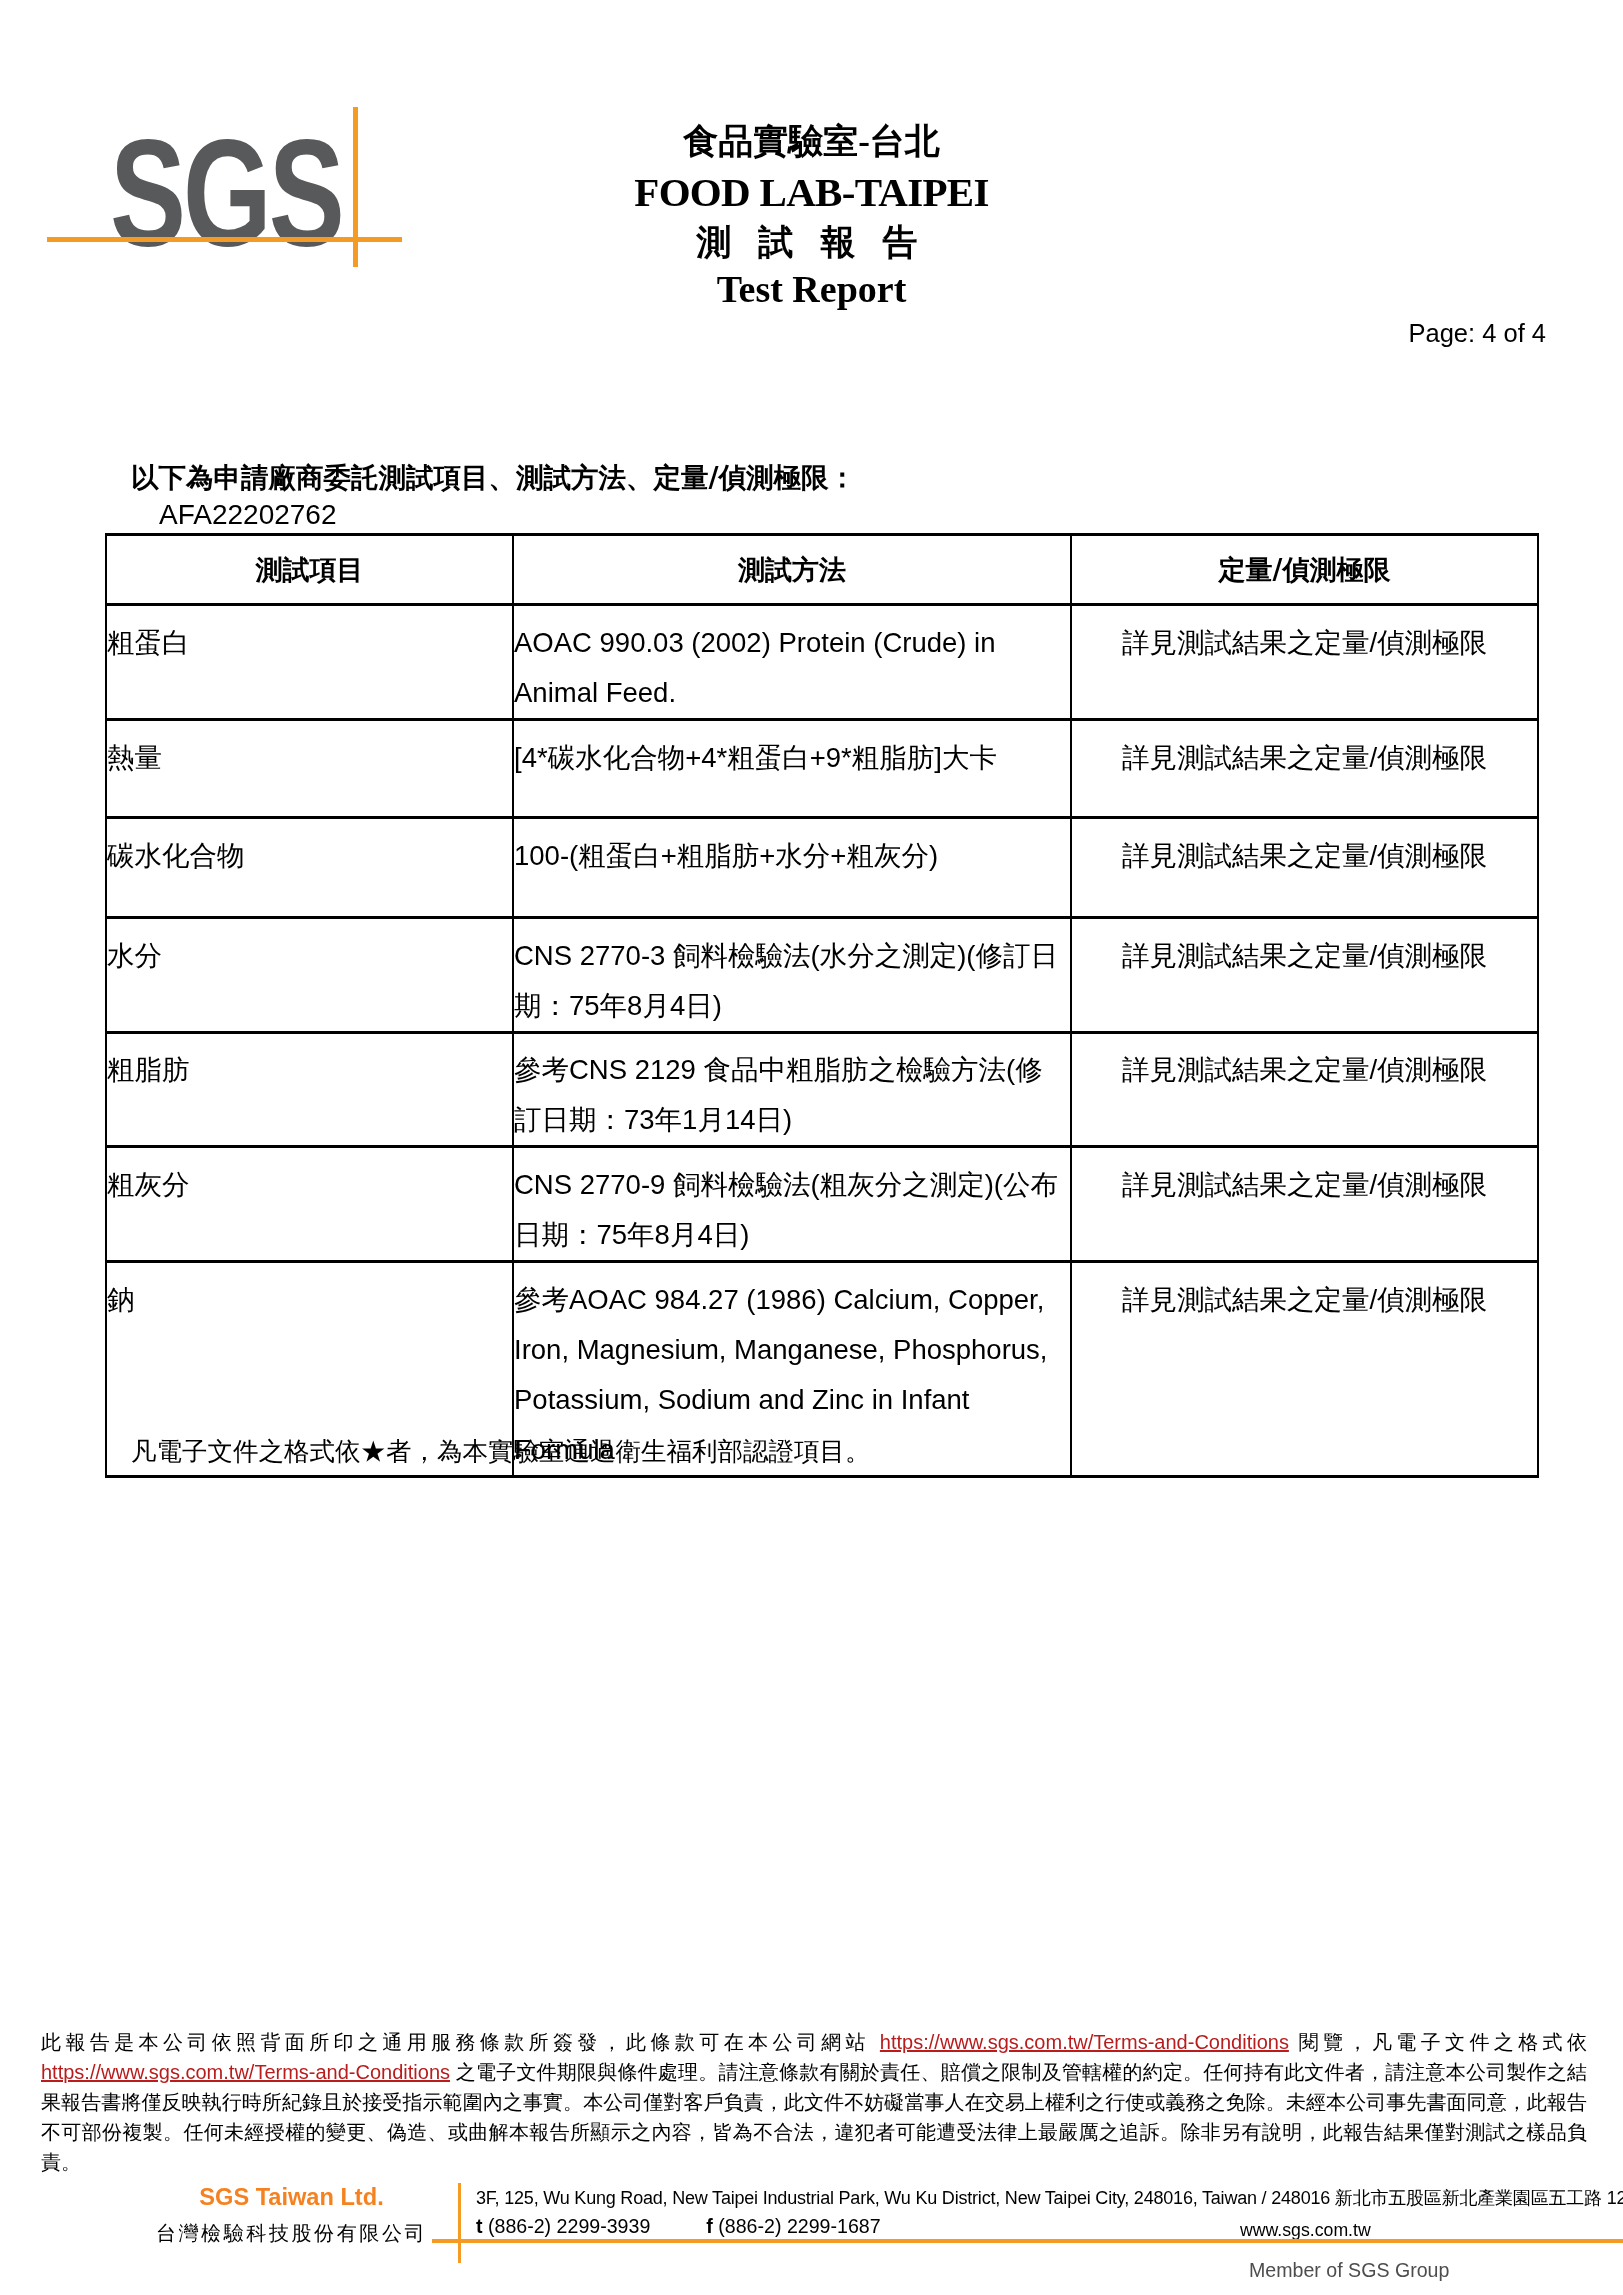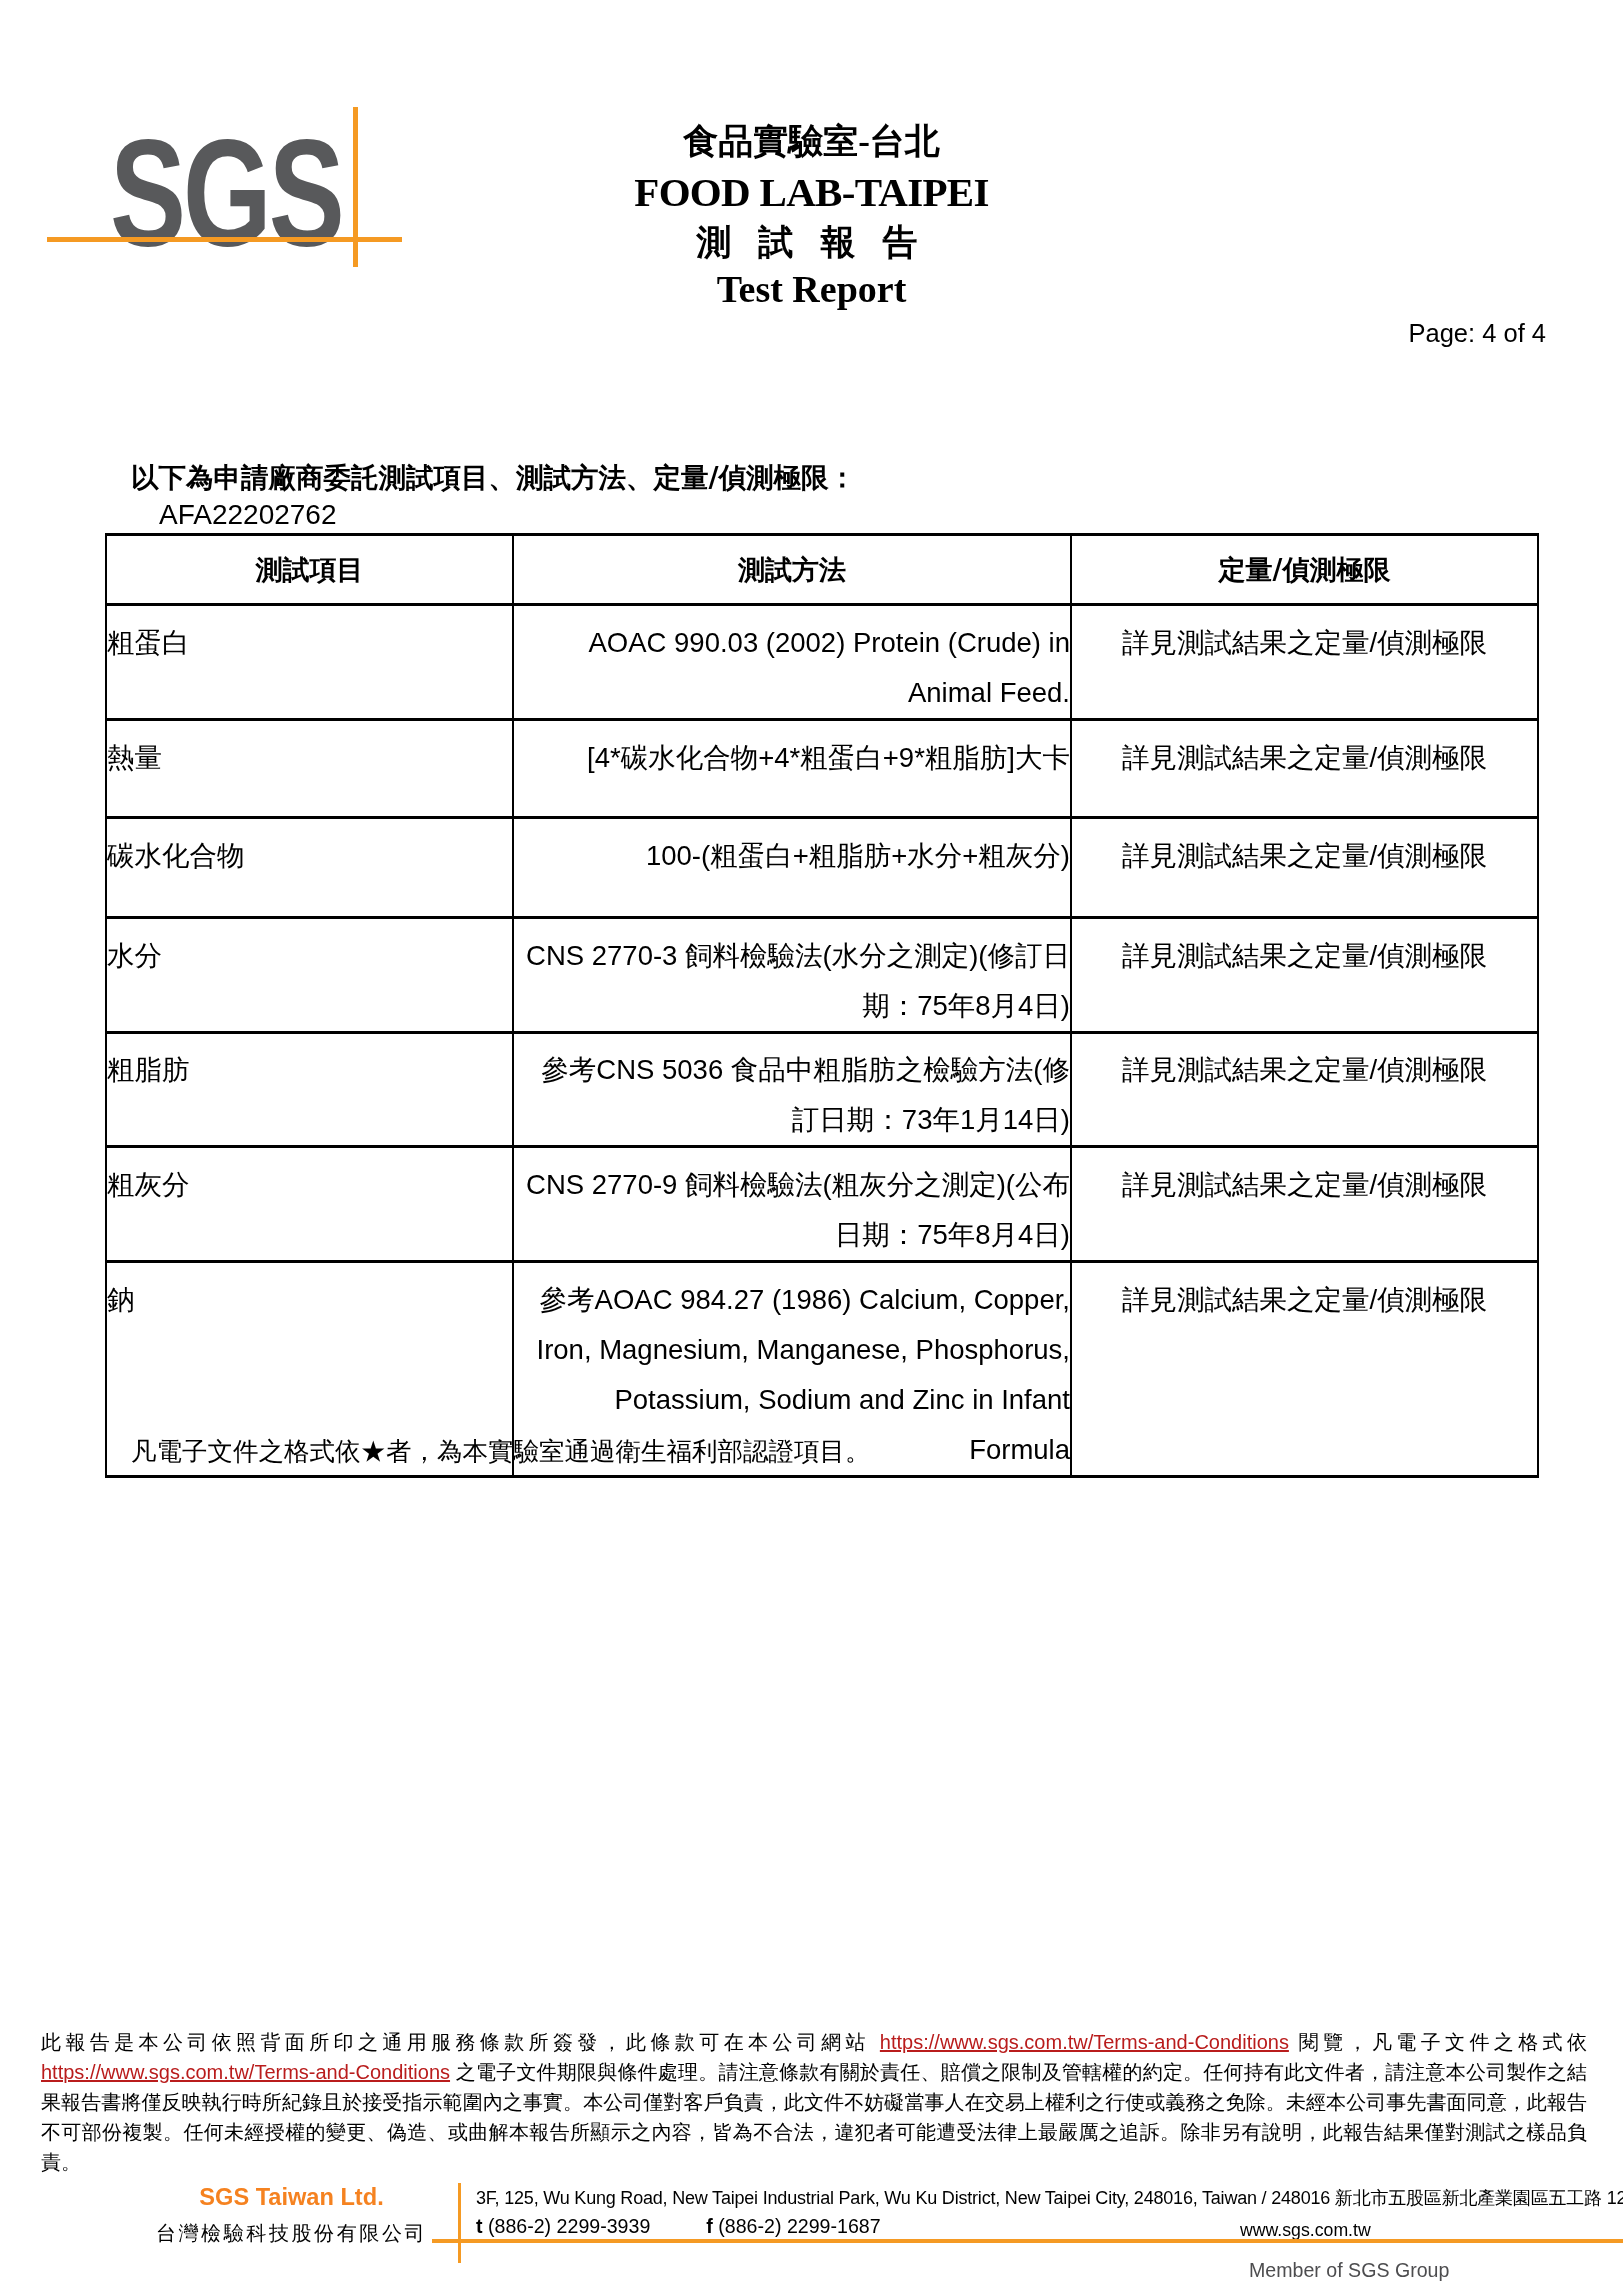--- a/index.html
+++ b/index.html
@@ -48,21 +48,21 @@
   table.spec th{
     height:65px;text-align:center;vertical-align:middle;
     font-family:"DejaVu Serif","Liberation Serif",serif;
     font-weight:bold;font-size:27px;
   }
   table.spec td{
     vertical-align:top;font-size:27.5px;line-height:50px;
     padding:11.8px 0 0 0;
   }
   td.cell-item{padding-left:23.6px;padding-right:6.5px;}
-  td.cell-method{padding-left:7.9px;padding-right:17px;text-align:right;}
+  td.cell-method{padding-left:7.9px;padding-right:17px;}
   td.cell-limit{text-align:center;padding-left:13px;padding-right:13px;}
   tr.r1{height:103px;} tr.r2{height:98px;} tr.r3{height:100px;}
   tr.r4{height:101px;margin-left:24px;} tr.r5{height:101px;} tr.r6{height:101px;}
   tr.r7{height:162px;}
   
   .footnotes{position:absolute;left:131px;top:1433px;
     font-family:"DejaVu Serif","Liberation Serif",serif;font-size:25.5px;line-height:37px;}
   
   .disclaimer{
     position:absolute;left:41px;top:2027px;width:1546px;
@@ -128,21 +128,21 @@
       <td class="cell-method">100-(粗蛋白+粗脂肪+水分+粗灰分)</td>
       <td class="cell-limit">詳見測試結果之定量/偵測極限</td>
     </tr>
     <tr class="r4">
       <td class="cell-item">水分</td>
       <td class="cell-method">CNS 2770-3 飼料檢驗法(水分之測定)(修訂日期：75年8月4日)</td>
       <td class="cell-limit">詳見測試結果之定量/偵測極限</td>
     </tr>
     <tr class="r5">
       <td class="cell-item">粗脂肪</td>
-      <td class="cell-method">參考CNS 5036 食品中粗脂肪之檢驗方法(修訂日期：73年1月14日)</td>
+      <td class="cell-method">參考CNS 2129 食品中粗脂肪之檢驗方法(修訂日期：73年1月14日)</td>
       <td class="cell-limit">詳見測試結果之定量/偵測極限</td>
     </tr>
     <tr class="r6">
       <td class="cell-item">粗灰分</td>
       <td class="cell-method">CNS 2770-9 飼料檢驗法(粗灰分之測定)(公布日期：75年8月4日)</td>
       <td class="cell-limit">詳見測試結果之定量/偵測極限</td>
     </tr>
     <tr class="r7">
       <td class="cell-item">鈉</td>
       <td class="cell-method">參考AOAC 984.27 (1986) Calcium, Copper, Iron, Magnesium, Manganese, Phosphorus, Potassium, Sodium and Zinc in Infant Formula</td>

